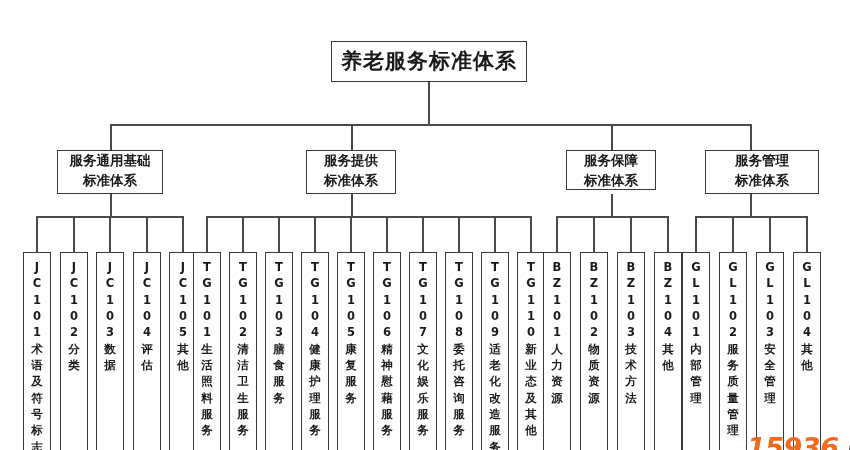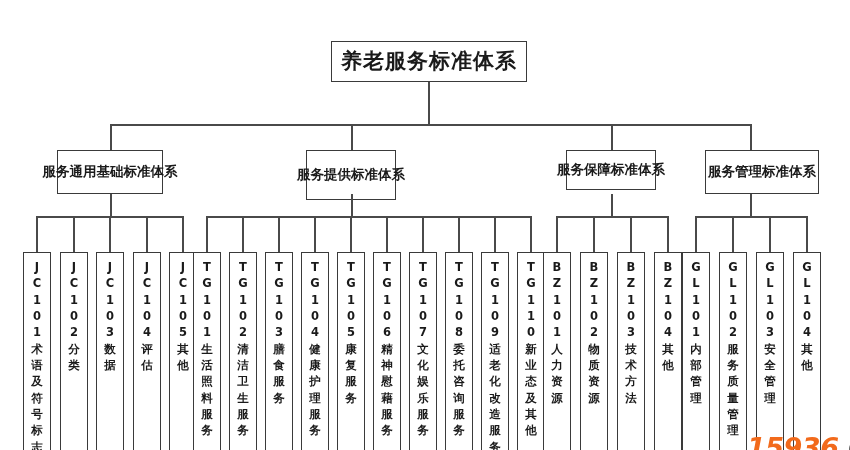--- a/index.html
+++ b/index.html
@@ -32,23 +32,22 @@
     display: flex;
     align-items: center;
     justify-content: center;
     font-size: 21px;
     font-weight: 700;
     letter-spacing: 1px;
     line-height: 1.2;
   }
   .node.group {
     display: flex;
-    flex-direction: row;
+    flex-direction: column;
     align-items: center;
-    justify-content: center;
     font-size: 13.5px;
     font-weight: 700;
     line-height: 1.45;
   }
   .node.group .gline {
     display: block;
     white-space: nowrap;
   }
 
   
@@ -109,21 +108,21 @@
   <div class="line v" style="left:110px; top:100px; height:26px;"></div>
   <div class="line v" style="left:351px; top:100px; height:26px;"></div>
   <div class="line v" style="left:611px; top:100px; height:26px;"></div>
   <div class="line v" style="left:750px; top:100px; height:26px;"></div>
 
   <div class="node group" style="left:57px; top:126px; width:106px; height:44px;">
     <span class="gline">服务通用基础</span>
     <span class="gline">标准体系</span>
   </div>
 
-  <div class="node group" style="left:306px; top:126px; width:90px; height:50px;">
+  <div class="node group" style="left:306px; top:126px; width:90px; height:44px;">
     <span class="gline">服务提供</span>
     <span class="gline">标准体系</span>
   </div>
 
   <div class="node group" style="left:566px; top:126px; width:90px; height:40px;">
     <span class="gline">服务保障</span>
     <span class="gline">标准体系</span>
   </div>
 
   <div class="node group" style="left:705px; top:126px; width:114px; height:44px;">

